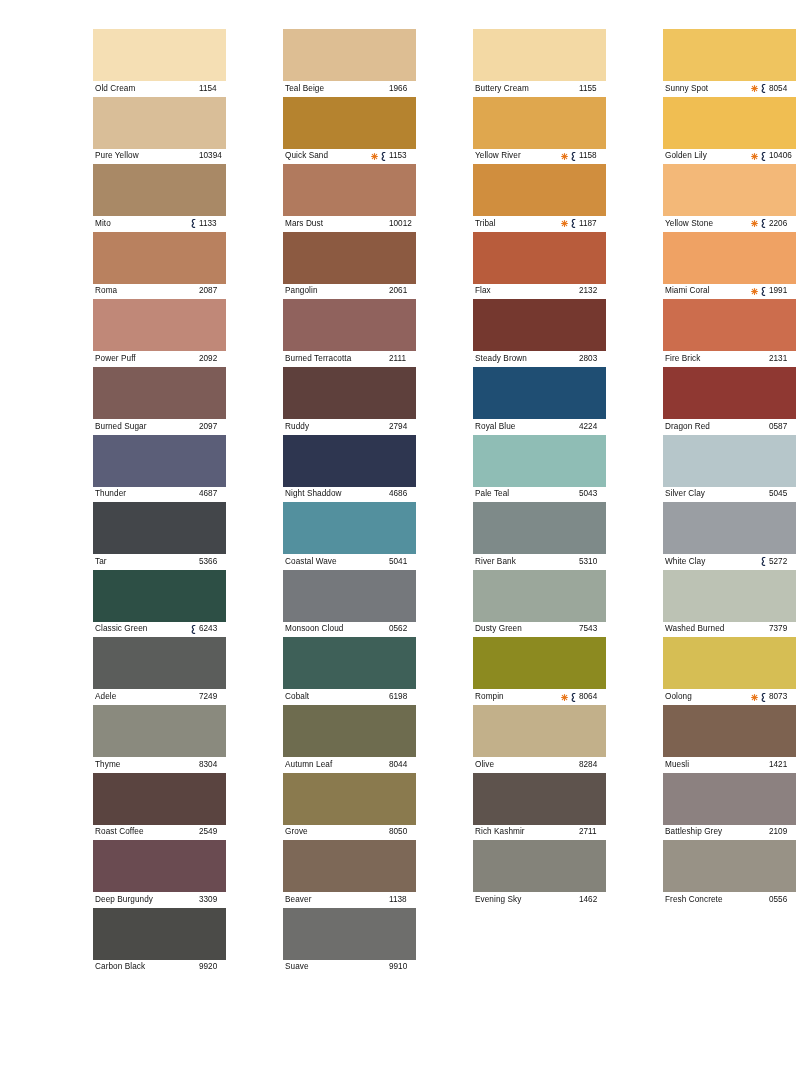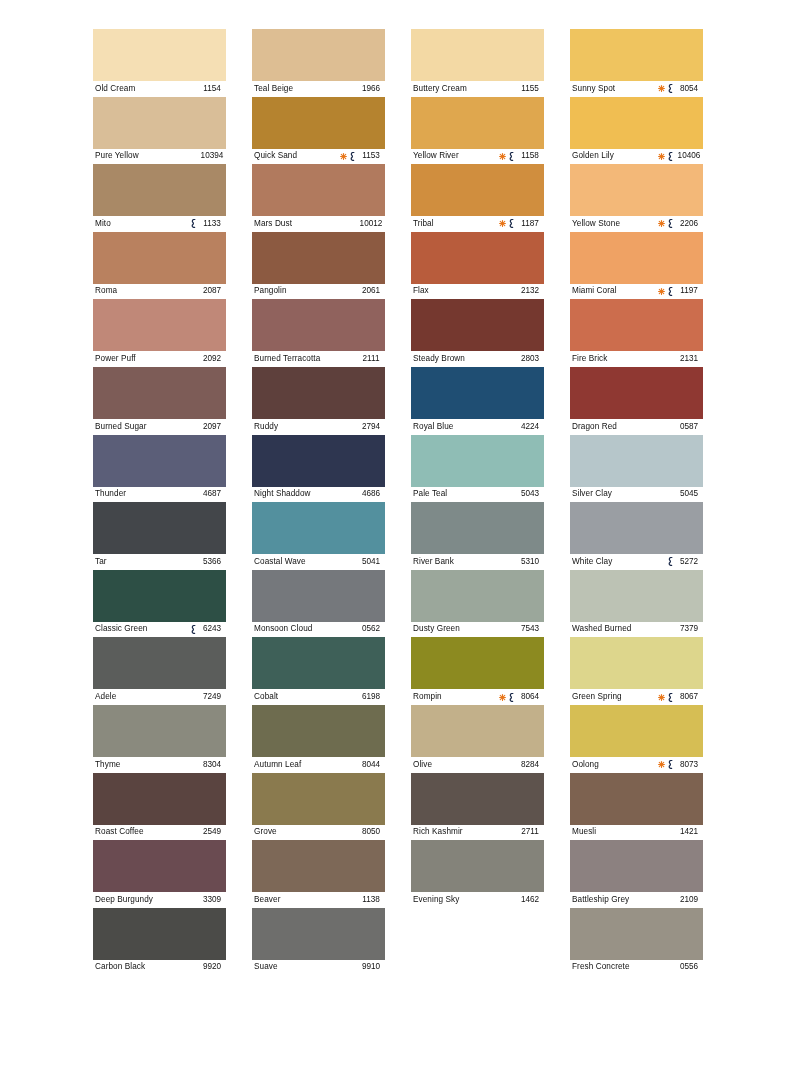--- a/index.html
+++ b/index.html
@@ -18,21 +18,21 @@
     width: 811px;
     height: 1081px;
     background: #ffffff;
   }
   .grid {
     position: absolute;
     left: 93px;
     top: 29px;
     width: 659px;
     display: flex;
-    gap: 26px;
+    gap: 57px;
   }
   .column {
     width: 133px;
     display: flex;
     flex-direction: column;
   }
   .swatch-cell {
     width: 133px;
     height: 67.6px;
     display: flex;
@@ -81,21 +81,21 @@
     display: inline-block;
     width: 5px;
     height: 9px;
     position: relative;
   }
   .icon-finger svg { display: block; }
   .swatch-code {
     font-size: 8.2px;
     color: #111111;
     line-height: 1;
-    text-align: center;
+    text-align: left;
     min-width: 26px;
   }
 </style>
 </head>
 <body>
 
 <div id="chart">
   <div class="grid">
       <div class="column">
         <div class="swatch-cell">
@@ -628,21 +628,21 @@
                     <line x1="1.8" y1="1.8" x2="8.2" y2="8.2"></line>
                     <line x1="8.2" y1="1.8" x2="1.8" y2="8.2"></line>
                   </g>
                 </svg>
               </span>
               <span class="icon-finger">
                 <svg width="5" height="9" viewBox="0 0 6 11" aria-hidden="true">
                   <path d="M4.6 0.6 C3.0 0.3 1.6 1.2 1.6 2.6 C1.6 3.9 2.9 4.5 2.9 5.6 C2.9 6.6 1.4 6.9 1.4 8.2 C1.4 9.5 2.7 10.6 4.4 10.3" fill="none" stroke="#1B2A4A" stroke-width="1.5" stroke-linecap="round"></path>
                 </svg>
               </span>
-              <span class="swatch-code">1197</span>
+              <span class="swatch-code">1991</span>
             </span>
           </div>
         </div>
         <div class="swatch-cell">
           <div class="swatch-chip" style="background: rgb(204, 109, 77);"></div>
           <div class="swatch-meta">
             <span class="swatch-name">Fire Brick</span>
             <span class="swatch-right">
               <span class="swatch-code">2131</span>
             </span>
@@ -679,44 +679,20 @@
               <span class="swatch-code">5272</span>
             </span>
           </div>
         </div>
         <div class="swatch-cell">
           <div class="swatch-chip" style="background: rgb(188, 194, 180);"></div>
           <div class="swatch-meta">
             <span class="swatch-name">Washed Burned</span>
             <span class="swatch-right">
               <span class="swatch-code">7379</span>
-            </span>
-          </div>
-        </div>
-        <div class="swatch-cell">
-          <div class="swatch-chip" style="background: rgb(221, 214, 140);"></div>
-          <div class="swatch-meta">
-            <span class="swatch-name">Green Spring</span>
-            <span class="swatch-right">
-              <span class="icon-star">
-                <svg width="7" height="7" viewBox="0 0 10 10" aria-hidden="true">
-                  <g stroke="#E8761A" stroke-width="1.5" stroke-linecap="round">
-                    <line x1="5" y1="0.8" x2="5" y2="9.2"></line>
-                    <line x1="0.8" y1="5" x2="9.2" y2="5"></line>
-                    <line x1="1.8" y1="1.8" x2="8.2" y2="8.2"></line>
-                    <line x1="8.2" y1="1.8" x2="1.8" y2="8.2"></line>
-                  </g>
-                </svg>
-              </span>
-              <span class="icon-finger">
-                <svg width="5" height="9" viewBox="0 0 6 11" aria-hidden="true">
-                  <path d="M4.6 0.6 C3.0 0.3 1.6 1.2 1.6 2.6 C1.6 3.9 2.9 4.5 2.9 5.6 C2.9 6.6 1.4 6.9 1.4 8.2 C1.4 9.5 2.7 10.6 4.4 10.3" fill="none" stroke="#1B2A4A" stroke-width="1.5" stroke-linecap="round"></path>
-                </svg>
-              </span>
-              <span class="swatch-code">8067</span>
             </span>
           </div>
         </div>
         <div class="swatch-cell">
           <div class="swatch-chip" style="background: rgb(214, 190, 84);"></div>
           <div class="swatch-meta">
             <span class="swatch-name">Oolong</span>
             <span class="swatch-right">
               <span class="icon-star">
                 <svg width="7" height="7" viewBox="0 0 10 10" aria-hidden="true">

